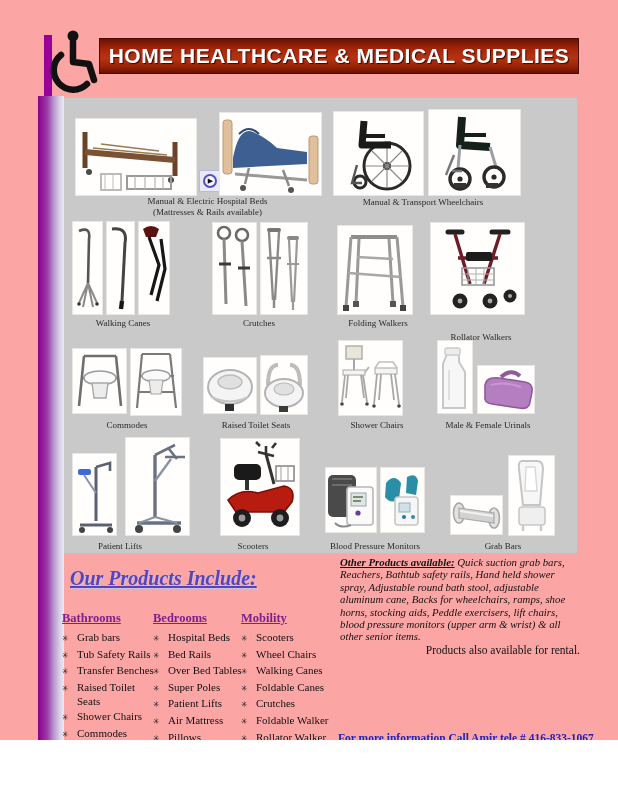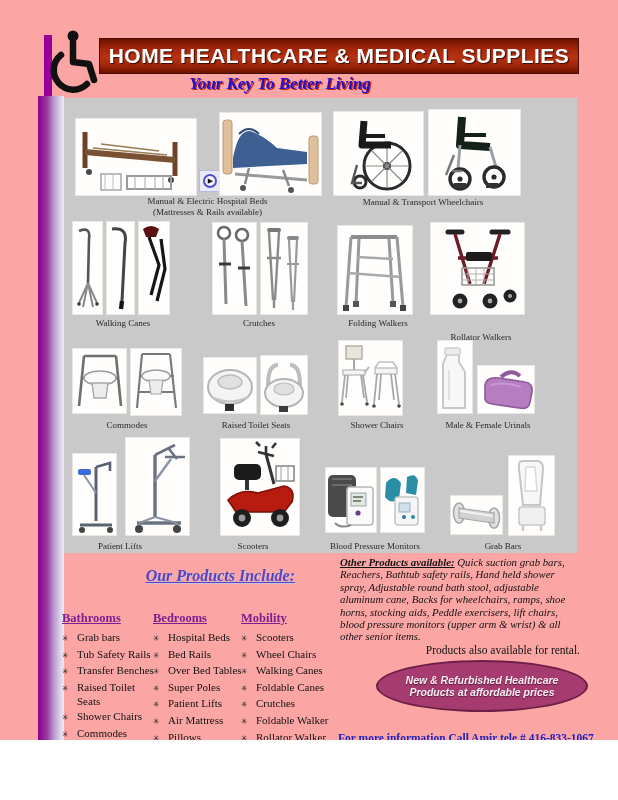--- a/index.html
+++ b/index.html
@@ -31,22 +31,22 @@
   .cap{position:absolute;font-family:"Liberation Serif",serif;font-size:9px;line-height:10.5px;
        color:#2a2a2a;text-align:center;}
 
   .play{left:199px;top:170px;width:20px;height:20px;background:#e9e9f7;border:1px solid #b9b9d9;
         display:flex;align-items:center;justify-content:center;cursor:pointer;}
   .play-circle{width:14px;height:14px;border-radius:50%;border:2px solid #5050c8;background:#f4f4fb;
         display:flex;align-items:center;justify-content:center;font-size:7px;color:#111;
         font-family:"DejaVu Sans",sans-serif;line-height:1;padding-left:1px;box-sizing:border-box;}
 
   
-  .gothic{left:70px;top:567px;width:225px;text-align:right;
-    font-family:"Liberation Serif",serif;font-weight:bold;font-style:italic;font-size:16px;
+  .gothic{left:70px;top:567px;width:225px;text-align:left;
+    font-family:"Liberation Serif",serif;font-weight:bold;font-style:italic;font-size:20px;
     color:#5a43b8;text-shadow:1px 1px 0 #c9c2de;text-decoration:underline;}
   .plist{position:absolute;font-family:"Liberation Serif",serif;font-size:11px;color:#111;}
   .plhead{font-weight:bold;font-size:12.5px;color:#7d1f8e;text-decoration:underline;
     font-family:"Liberation Serif",serif;margin-bottom:4px;}
   .plitem{display:flex;line-height:14.6px;}
   .bullet{width:15px;flex:0 0 15px;font-size:8px;color:#222;padding-top:2px;
     font-family:"DejaVu Sans",sans-serif;}
   .plitext{flex:1;}
 
   .other{left:340px;top:556px;width:242px;font-style:italic;font-size:10.8px;line-height:12.4px;
@@ -71,21 +71,20 @@
     <svg viewBox="0 0 52 66">
       <circle cx="27" cy="8" r="5.5" fill="#111"></circle>
       <path d="M27 14 L27 34 L43 36 L48 52" stroke="#111" stroke-width="6.5" fill="none" stroke-linejoin="round" stroke-linecap="round"></path>
       <path d="M15 27 A 19.5 19.5 0 1 0 41 56" stroke="#111" stroke-width="6.5" fill="none" stroke-linecap="round"></path>
     </svg>
   </div>
 
   <div class="abs banner">
     <h1>HOME HEALTHCARE &amp; MEDICAL SUPPLIES</h1>
   </div>
-  <div class="abs tagline">Your Key To Better Living</div>
 
   <div class="abs panel"></div>
 
   <div class="pbox" style="left:75px;top:118px;width:122px;height:78px;">
     <svg viewBox="0 0 122 78">
       <path d="M10 14 V50" stroke="#6b4226" stroke-width="5"></path>
       <path d="M100 24 V58" stroke="#6b4226" stroke-width="5"></path>
       <path d="M10 34 L100 42" stroke="#7a5233" stroke-width="6"></path>
       <path d="M18 30 L92 37 M26 26 L84 33" stroke="#9a7a52" stroke-width="1.6"></path>
       <circle cx="14" cy="54" r="3" fill="#4a4a4a"></circle>
@@ -467,20 +466,16 @@
     <div class="plitem">
         <span class="bullet">✳</span>
         <span class="plitext">Cushions For Wheelchair</span>
       </div>
   </div>
 
   <div class="abs other"><b>Other Products available:</b><span> Quick suction grab bars, Reachers, Bathtub safety rails, Hand held shower spray, Adjustable round bath stool, adjustable aluminum cane, Backs for wheelchairs, ramps, shoe horns, stocking aids, Peddle exercisers, lift chairs, blood pressure monitors (upper arm &amp; wrist) &amp; all other senior items.</span></div>
 
   <div class="abs rental">Products also available for rental.</div>
 
-  <div class="abs oval">
-    <div>New &amp; Refurbished Healthcare</div>
-    <div>Products at affordable  prices</div>
-  </div>
 
   <div class="abs contact">For more information Call Amir tele #  416-833-1067</div>
 
 </div>
 
 </body></html>

